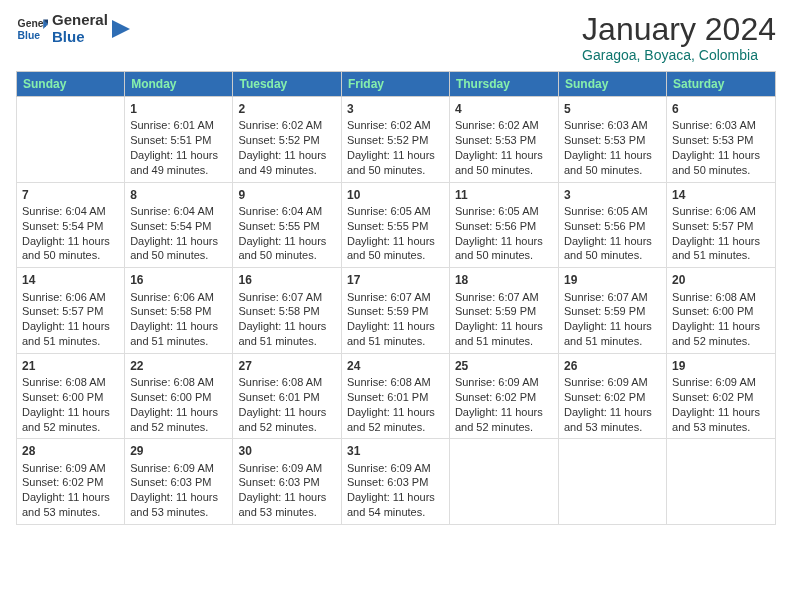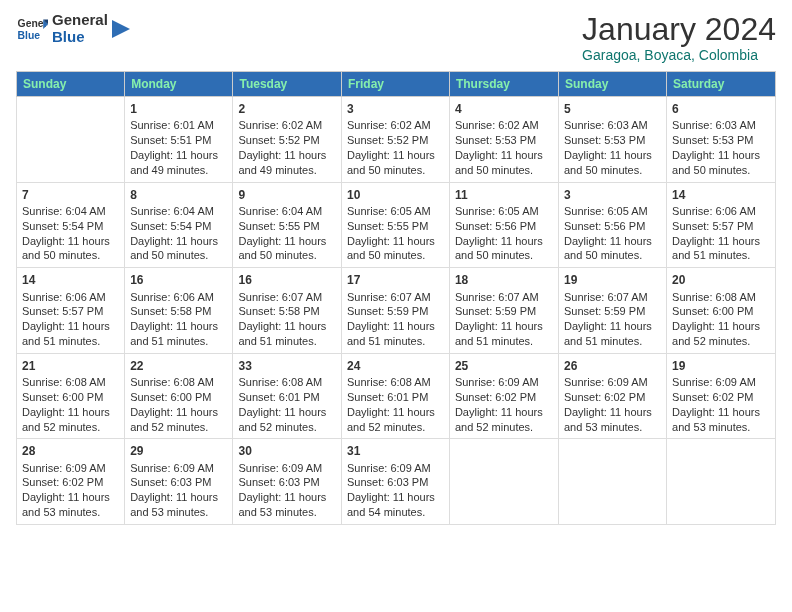--- a/index.html
+++ b/index.html
@@ -144,21 +144,21 @@
           <td><span class="day-num">16</span><span class="day-info">Sunrise: 6:06 AM<br>Sunset: 5:58 PM<br>Daylight: 11 hours and 51 minutes.</span></td>
           <td><span class="day-num">16</span><span class="day-info">Sunrise: 6:07 AM<br>Sunset: 5:58 PM<br>Daylight: 11 hours and 51 minutes.</span></td>
           <td><span class="day-num">17</span><span class="day-info">Sunrise: 6:07 AM<br>Sunset: 5:59 PM<br>Daylight: 11 hours and 51 minutes.</span></td>
           <td><span class="day-num">18</span><span class="day-info">Sunrise: 6:07 AM<br>Sunset: 5:59 PM<br>Daylight: 11 hours and 51 minutes.</span></td>
           <td><span class="day-num">19</span><span class="day-info">Sunrise: 6:07 AM<br>Sunset: 5:59 PM<br>Daylight: 11 hours and 51 minutes.</span></td>
           <td><span class="day-num">20</span><span class="day-info">Sunrise: 6:08 AM<br>Sunset: 6:00 PM<br>Daylight: 11 hours and 52 minutes.</span></td>
         </tr>
         <tr>
           <td><span class="day-num">21</span><span class="day-info">Sunrise: 6:08 AM<br>Sunset: 6:00 PM<br>Daylight: 11 hours and 52 minutes.</span></td>
           <td><span class="day-num">22</span><span class="day-info">Sunrise: 6:08 AM<br>Sunset: 6:00 PM<br>Daylight: 11 hours and 52 minutes.</span></td>
-          <td><span class="day-num">33</span><span class="day-info">Sunrise: 6:08 AM<br>Sunset: 6:01 PM<br>Daylight: 11 hours and 52 minutes.</span></td>
+          <td><span class="day-num">27</span><span class="day-info">Sunrise: 6:08 AM<br>Sunset: 6:01 PM<br>Daylight: 11 hours and 52 minutes.</span></td>
           <td><span class="day-num">24</span><span class="day-info">Sunrise: 6:08 AM<br>Sunset: 6:01 PM<br>Daylight: 11 hours and 52 minutes.</span></td>
           <td><span class="day-num">25</span><span class="day-info">Sunrise: 6:09 AM<br>Sunset: 6:02 PM<br>Daylight: 11 hours and 52 minutes.</span></td>
           <td><span class="day-num">26</span><span class="day-info">Sunrise: 6:09 AM<br>Sunset: 6:02 PM<br>Daylight: 11 hours and 53 minutes.</span></td>
           <td><span class="day-num">19</span><span class="day-info">Sunrise: 6:09 AM<br>Sunset: 6:02 PM<br>Daylight: 11 hours and 53 minutes.</span></td>
         </tr>
         <tr>
           <td><span class="day-num">28</span><span class="day-info">Sunrise: 6:09 AM<br>Sunset: 6:02 PM<br>Daylight: 11 hours and 53 minutes.</span></td>
           <td><span class="day-num">29</span><span class="day-info">Sunrise: 6:09 AM<br>Sunset: 6:03 PM<br>Daylight: 11 hours and 53 minutes.</span></td>
           <td><span class="day-num">30</span><span class="day-info">Sunrise: 6:09 AM<br>Sunset: 6:03 PM<br>Daylight: 11 hours and 53 minutes.</span></td>
           <td><span class="day-num">31</span><span class="day-info">Sunrise: 6:09 AM<br>Sunset: 6:03 PM<br>Daylight: 11 hours and 54 minutes.</span></td>

